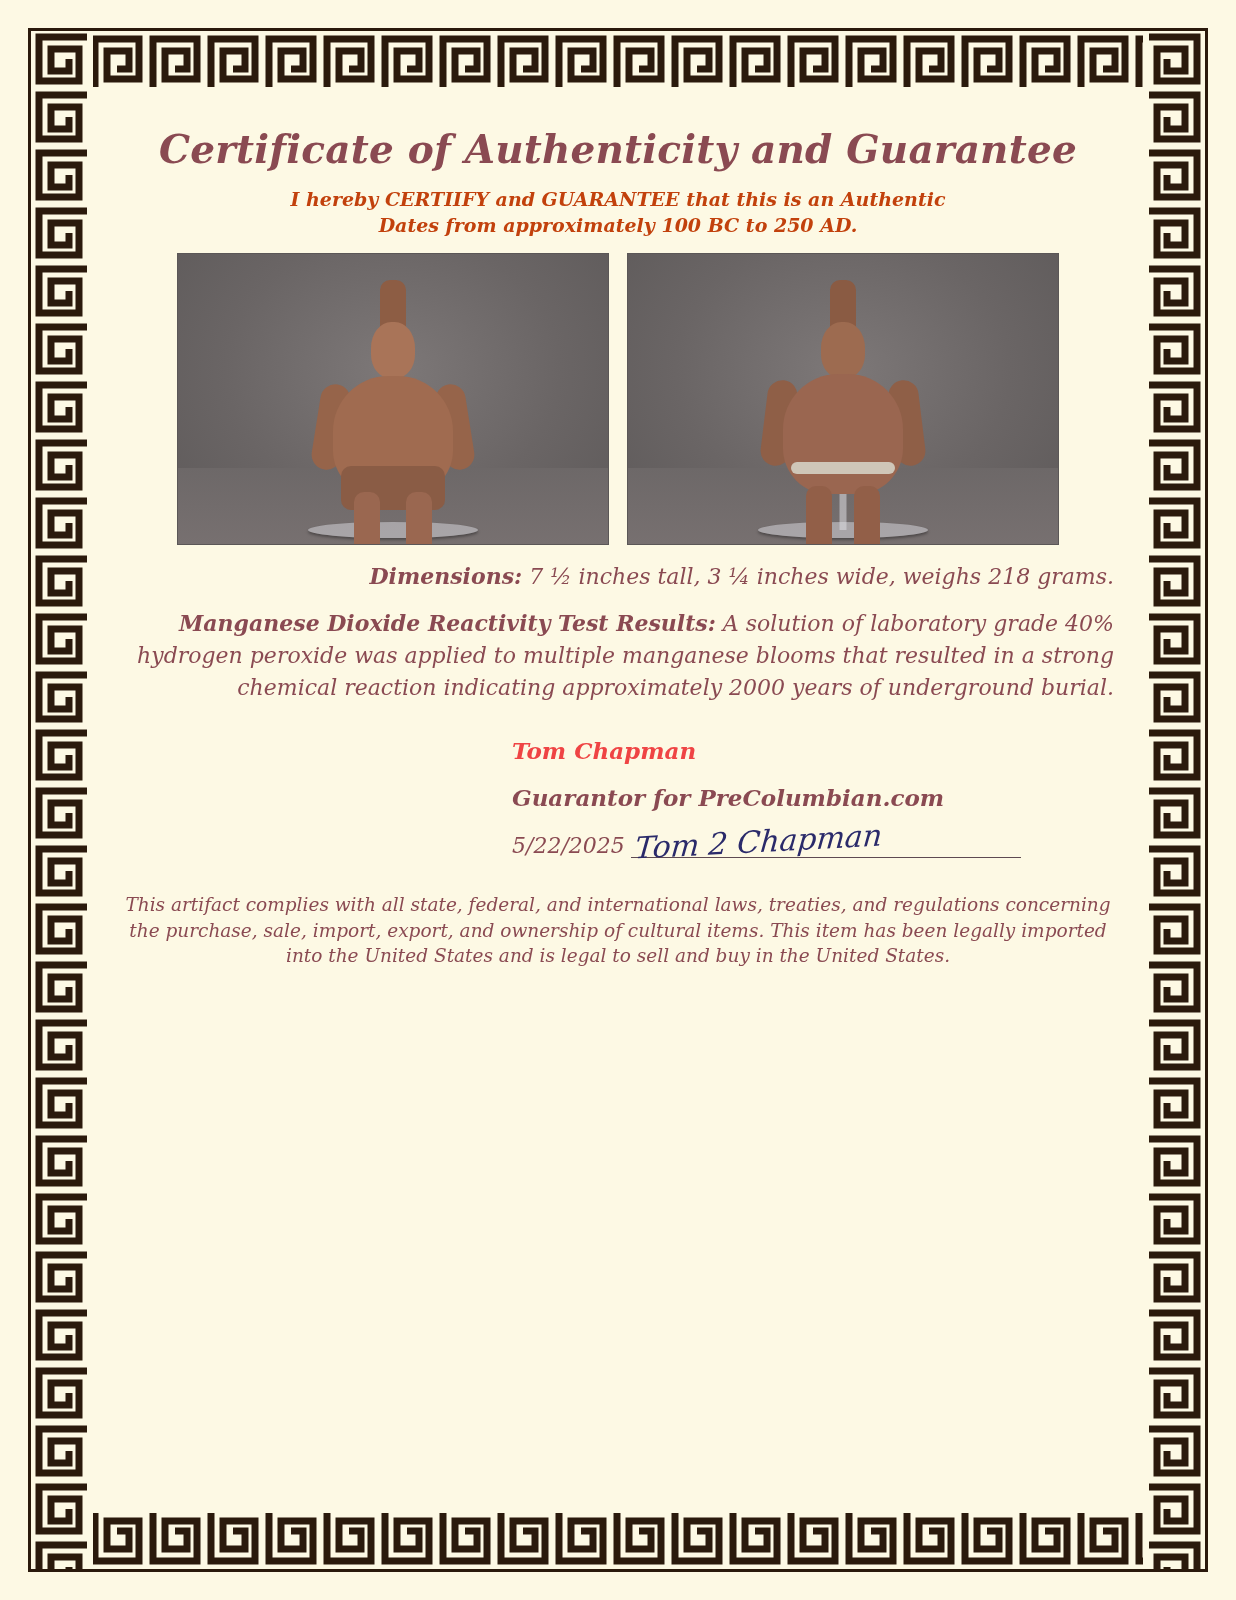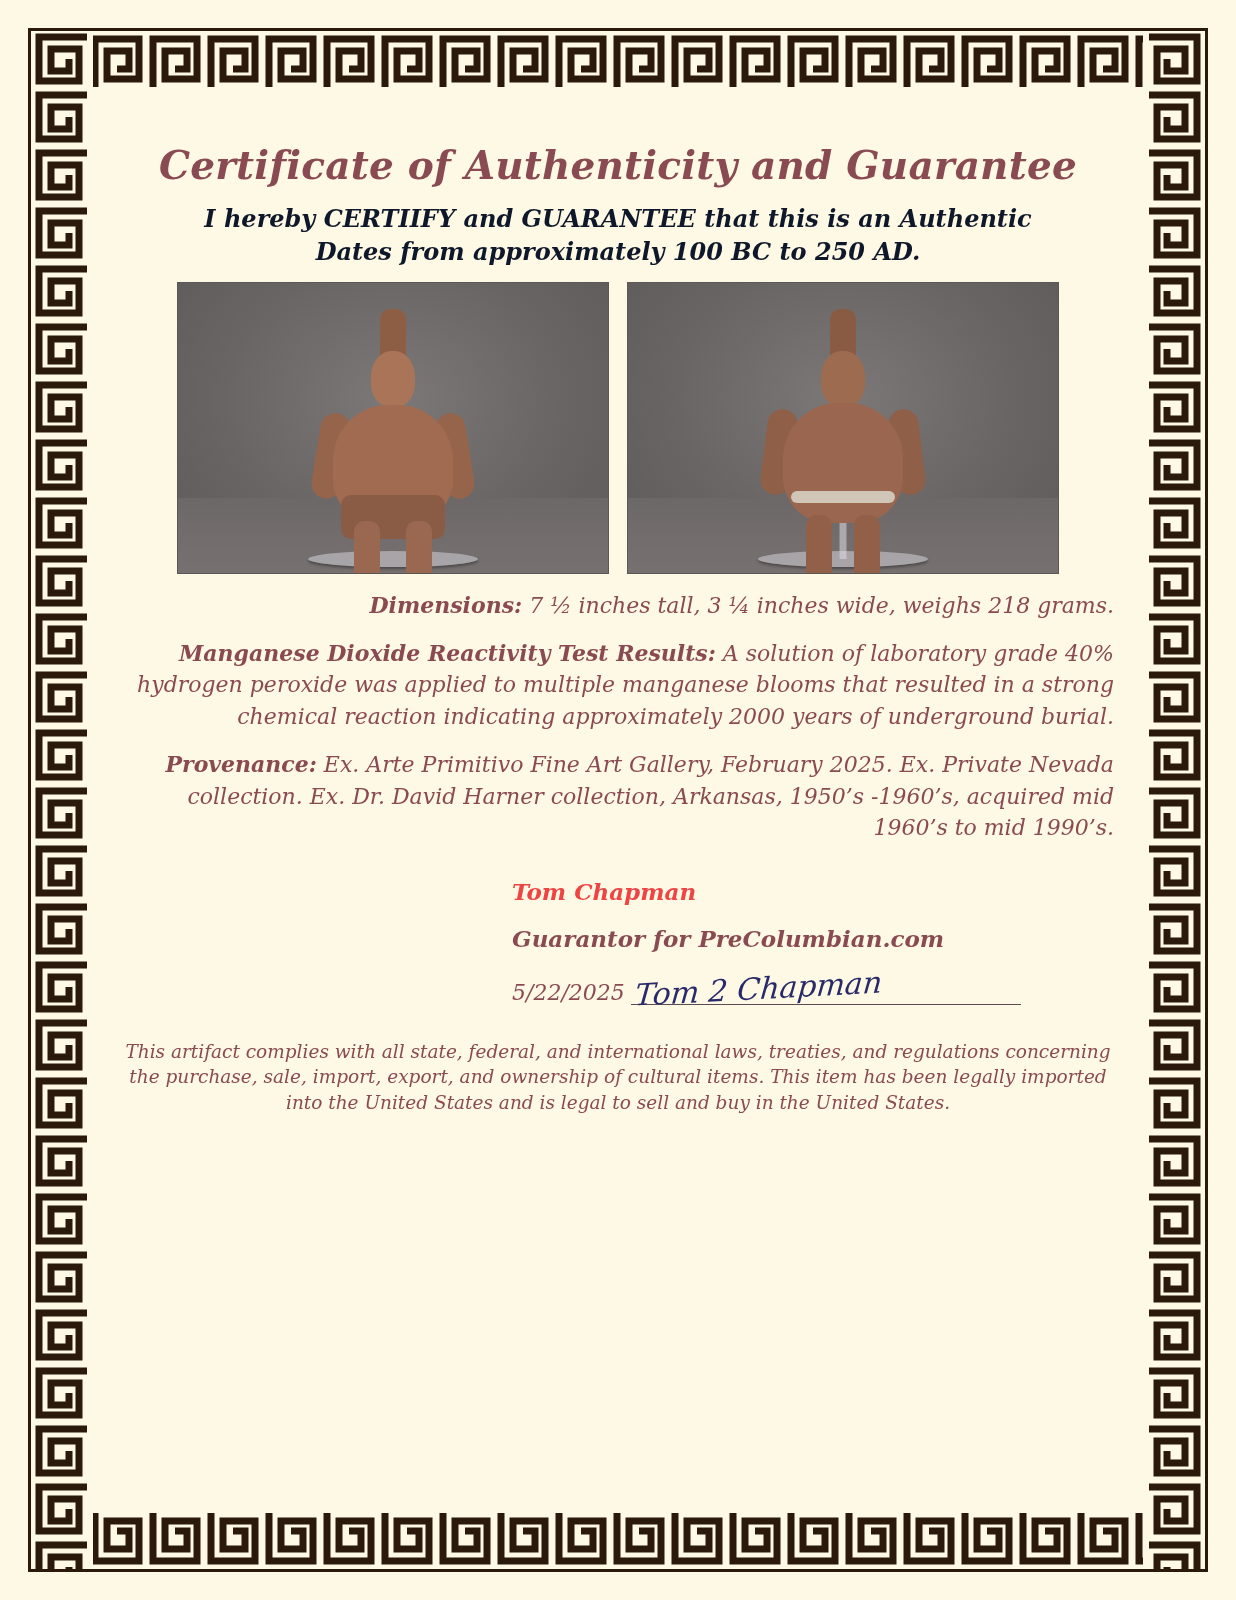--- a/index.html
+++ b/index.html
@@ -56,21 +56,21 @@
   }
   .meander-top   { left: 31px; top: 31px;    width: 1174px; height: 62px; }
   .meander-bottom{ left: 31px; bottom: 31px; width: 1174px; height: 62px; }
   .meander-left  { left: 31px; top: 31px;    width: 62px;   height: 1538px; }
   .meander-right { right: 31px; top: 31px;   width: 62px;   height: 1538px; }
 
   
   .content {
     position: absolute;
     left: 100px;
-    top: 116px;
+    top: 100px;
     width: 1036px;
     height: 1400px;
     box-sizing: border-box;
     padding: 18px 22px 0 22px;
   }
 
   .title {
     text-align: center;
     font-family: "DejaVu Serif", serif;
     font-weight: bold;
@@ -80,22 +80,22 @@
     letter-spacing: 0.2px;
     margin: 10px 0 16px 0;
     line-height: 1.1;
   }
 
   .certify {
     text-align: center;
     font-family: "DejaVu Serif", serif;
     font-weight: bold;
     font-style: italic;
-    font-size: 24px;
-    color: #0f172a;
+    font-size: 19px;
+    color: #c2410c;
     line-height: 1.36;
     margin: 0 0 14px 0;
   }
 
   
   .photos {
     display: flex;
     justify-content: center;
     gap: 18px;
     margin: 6px 0 16px 0;
@@ -200,21 +200,21 @@
     color: #ef4444;
     font-size: 23px;
     margin-bottom: 20px;
   }
   .sig-role {
     font-family: "DejaVu Serif", serif;
     font-weight: bold;
     font-style: italic;
     color: #8a4a52;
     font-size: 23px;
-    margin-bottom: 22px;
+    margin-bottom: 16px;
   }
   .sig-line-row {
     display: flex;
     align-items: flex-end;
     padding-left: 0px;
   }
   .sig-date {
     font-family: "DejaVu Serif", serif;
     font-style: italic;
     color: #8a4a52;
@@ -347,23 +347,20 @@
 
     <p class="body-text">
       <span class="lbl">Dimensions:</span><span> 7 ½ inches tall, 3 ¼ inches wide, weighs 218 grams.</span>
     </p>
 
 
     <p class="body-text">
       <span class="lbl">Manganese Dioxide Reactivity Test Results:</span><span> A solution of laboratory grade 40% hydrogen peroxide was applied to multiple manganese blooms that resulted in a strong chemical reaction indicating approximately 2000 years of underground burial.</span>
     </p>
 
-    <p class="body-text">
-      <span class="lbl">Provenance:</span><span> Ex. Arte Primitivo Fine Art Gallery, February 2025. Ex. Private Nevada collection. Ex. Dr. David Harner collection, Arkansas, 1950’s -1960’s, acquired mid 1960’s to mid 1990’s.</span>
-    </p>
 
     <div class="sig-block">
       <div class="sig-name">Tom Chapman</div>
       <div class="sig-role">Guarantor for PreColumbian.com</div>
       <div class="sig-line-row">
         <span class="sig-date">5/22/2025</span>
         <span class="sig-line">
           <span class="sig-ink">Tom 2 Chapman</span>
         </span>
       </div>

